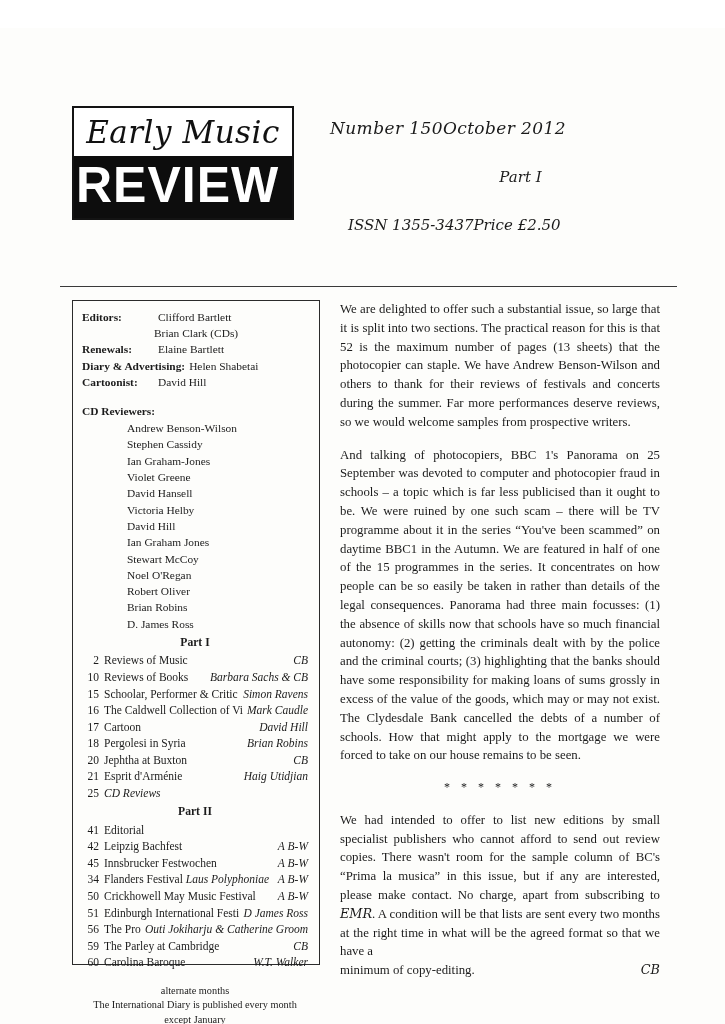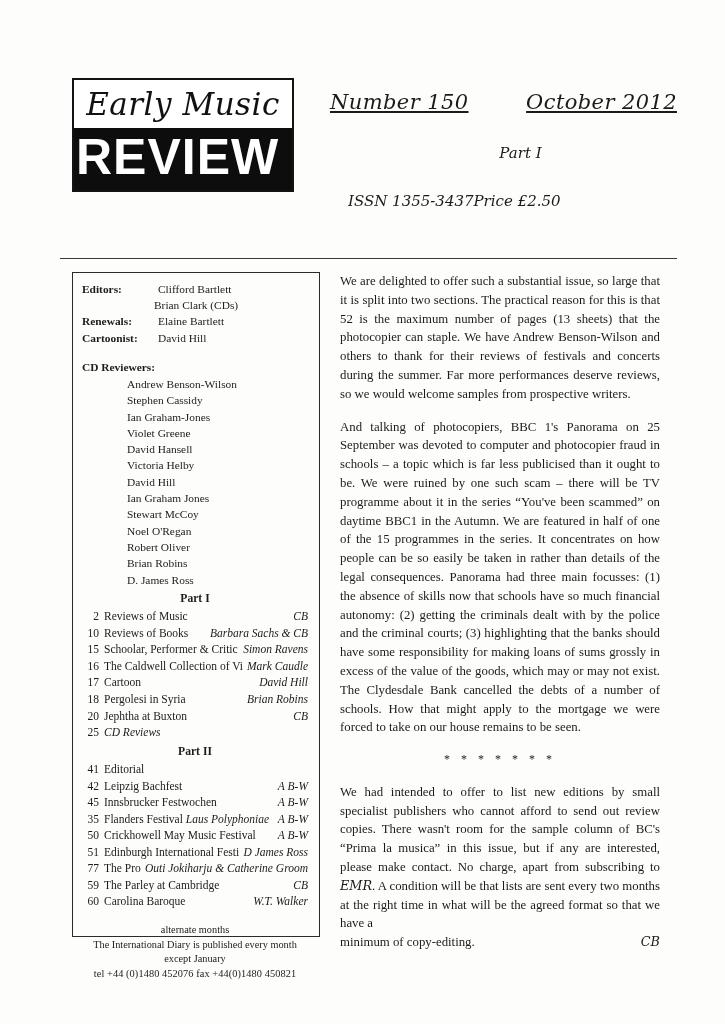--- a/index.html
+++ b/index.html
@@ -13,20 +13,21 @@
     height: 1024px;
     position: relative;
     font-family: "Liberation Serif", serif;
     color: #1b1b1b;
     overflow: hidden;
   }
   .page {
     position: absolute;
     inset: 0;
     background: #fdfdfb;
+    margin-top: 28px;
   }
 
   
   .masthead {
     position: absolute;
     left: 0; right: 0;
     top: 64px;
     height: 170px;
   }
   .logo-box {
@@ -63,24 +64,23 @@
   .issue-block {
     position: absolute;
     left: 330px;
     right: 48px;
     top: 26px;
     font-family: "DejaVu Serif", "Liberation Serif", serif;
     font-style: italic;
   }
   .issue-row1 {
     display: flex;
-    justify-content: space-between;
-    font-size: 21px;
+    justify-content: flex-start;
+    font-size: 17px;
     letter-spacing: 0.4px;
-    text-decoration: underline;
   }
   .issue-part {
     text-align: center;
     font-size: 15px;
     margin-top: 30px;
     padding-left: 34px;
   }
   .issue-row2 {
     display: flex;
     font-size: 15px;
@@ -242,20 +242,24 @@
 
       <div id="staff-list">
           <div class="staff-line">
             <span class="staff-label w">Editors:</span>
             <span class="staff-value">Clifford Bartlett</span>
           </div>
           <div class="staff-cont">Brian Clark (CDs)</div>
           <div class="staff-line">
             <span class="staff-label w">Renewals:</span>
             <span class="staff-value">Elaine Bartlett</span>
+          </div>
+          <div class="staff-line">
+            <span class="staff-label">Diary &amp; Advertising:</span>
+            <span class="staff-value">Helen Shabetai</span>
           </div>
           <div class="staff-line">
             <span class="staff-label w">Cartoonist:</span>
             <span class="staff-value">David Hill</span>
           </div>
         </div>
 
       <div class="section-head">CD Reviewers:</div>
       <div id="reviewers-list">
           <div class="reviewer">Andrew Benson-Wilson</div>
@@ -304,20 +308,25 @@
             <span class="toc-page">18</span>
             <span class="toc-title">Pergolesi in Syria</span>
             <span class="toc-by">Brian Robins</span>
           </div>
           <div class="toc-row">
             <span class="toc-page">20</span>
             <span class="toc-title">Jephtha at Buxton</span>
             <span class="toc-by">CB</span>
           </div>
           <div class="toc-row">
+            <span class="toc-page">21</span>
+            <span class="toc-title">Esprit d'Arménie</span>
+            <span class="toc-by">Haig Utidjian</span>
+          </div>
+          <div class="toc-row">
             <span class="toc-page">25</span>
             <span class="toc-title"><i>CD Reviews</i></span>
             <span class="toc-by"></span>
           </div>
         </div>
 
       <div class="part-head">Part II</div>
       <div id="toc2">
           <div class="toc-row">
             <span class="toc-page">41</span>
@@ -328,36 +337,36 @@
             <span class="toc-page">42</span>
             <span class="toc-title">Leipzig Bachfest</span>
             <span class="toc-by">A B-W</span>
           </div>
           <div class="toc-row">
             <span class="toc-page">45</span>
             <span class="toc-title">Innsbrucker Festwochen</span>
             <span class="toc-by">A B-W</span>
           </div>
           <div class="toc-row">
-            <span class="toc-page">35</span>
+            <span class="toc-page">34</span>
             <span class="toc-title">Flanders Festival <i>Laus Polyphoniae</i></span>
             <span class="toc-by">A B-W</span>
           </div>
           <div class="toc-row">
             <span class="toc-page">50</span>
             <span class="toc-title">Crickhowell May Music Festival</span>
             <span class="toc-by">A B-W</span>
           </div>
           <div class="toc-row">
             <span class="toc-page">51</span>
             <span class="toc-title">Edinburgh International Festival</span>
             <span class="toc-by">D James Ross</span>
           </div>
           <div class="toc-row">
-            <span class="toc-page">77</span>
+            <span class="toc-page">56</span>
             <span class="toc-title">The Proms</span>
             <span class="toc-by">Outi Jokiharju &amp; Catherine Groom</span>
           </div>
           <div class="toc-row">
             <span class="toc-page">59</span>
             <span class="toc-title">The Parley at Cambridge</span>
             <span class="toc-by">CB</span>
           </div>
           <div class="toc-row">
             <span class="toc-page">60</span>

